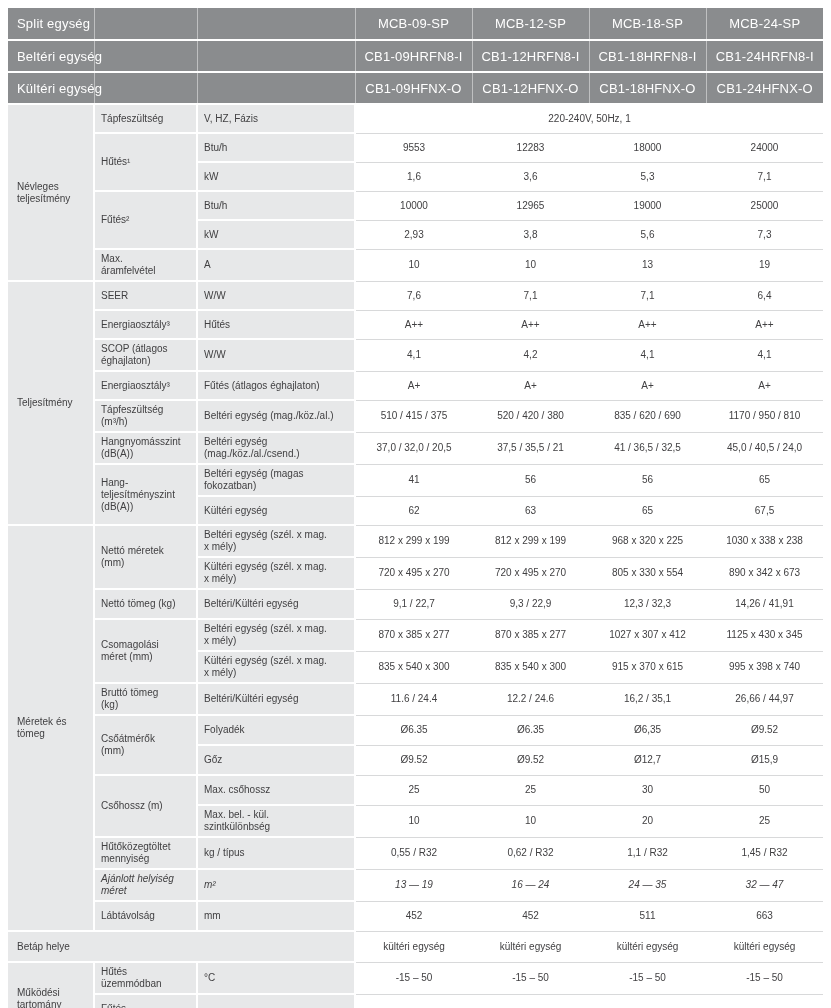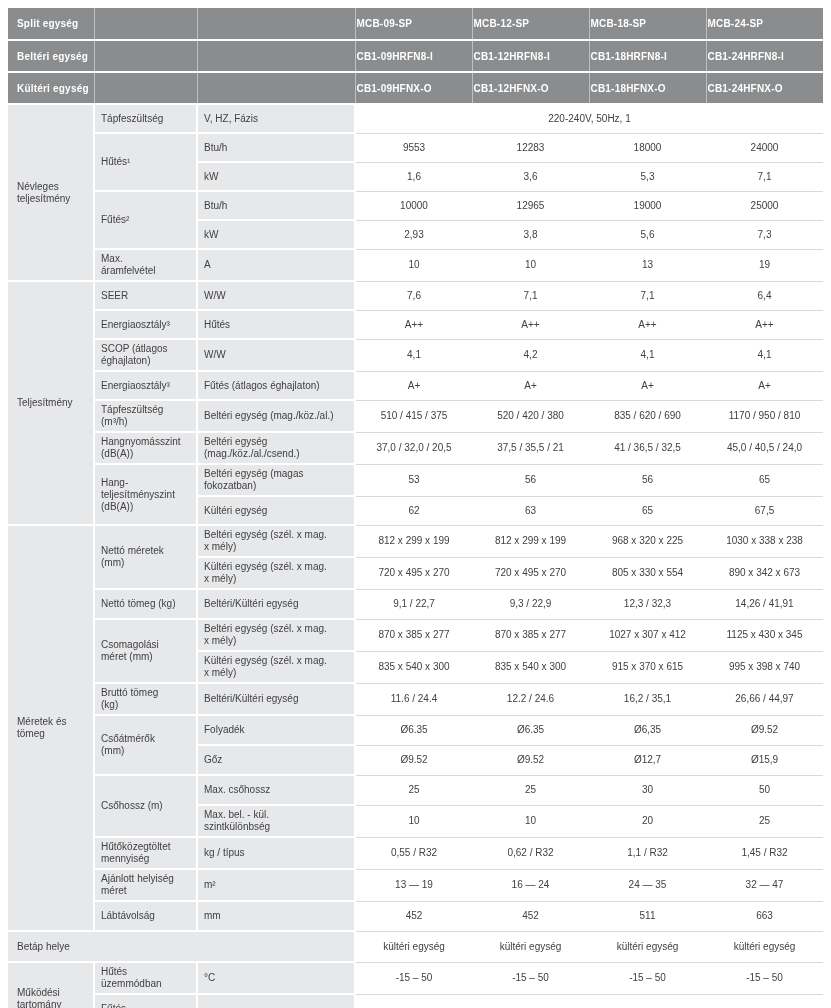--- a/index.html
+++ b/index.html
@@ -19,35 +19,35 @@
   table{
     width:815px;
     border-collapse:collapse;
     table-layout:fixed;
   }
   
   thead tr{height:32px;}
   thead td{
     background-color:var(--header-bg);
     color:var(--header-text);
-    font-weight:bold;
-    font-size:10px;
+    font-weight:normal;
+    font-size:13px;
     letter-spacing:.2px;
     border-bottom:2.5px solid #fff;
     vertical-align:middle;
   }
   td.h-label{
     text-align:left;
     padding-left:9px;
     background-image:
       linear-gradient(to right, transparent 86px, rgba(255,255,255,.45) 86px, rgba(255,255,255,.45) 87px, transparent 87px),
       linear-gradient(to right, transparent 189px, rgba(255,255,255,.45) 189px, rgba(255,255,255,.45) 190px, transparent 190px);
   }
   td.h-val{
-    text-align:left;
+    text-align:center;
     border-left:1px solid rgba(255,255,255,.45);
   }
   
   tbody tr{height:29px;}
   tbody td{font-size:10px;vertical-align:middle;line-height:1.2;}
   td.cat, td.param, td.unit{
     background:var(--label-bg);
     border-top:2px solid #fff;
     border-right:2px solid #fff;
     text-align:left;
@@ -187,21 +187,21 @@
           <td class="param">Hangnyomásszint (dB(A))</td>
           <td class="unit">Beltéri egység (mag./köz./al./csend.)</td>
           <td class="val">37,0 / 32,0 / 20,5</td>
           <td class="val">37,5 / 35,5 / 21</td>
           <td class="val">41 / 36,5 / 32,5</td>
           <td class="val">45,0 / 40,5 / 24,0</td>
         </tr>
         <tr style="height: 29px;">
           <td class="param" rowspan="2">Hang-teljesítményszint (dB(A))</td>
           <td class="unit">Beltéri egység (magas fokozatban)</td>
-          <td class="val">53</td>
+          <td class="val">41</td>
           <td class="val">56</td>
           <td class="val">56</td>
           <td class="val">65</td>
         </tr>
         <tr style="height: 29px;">
           <td class="unit">Kültéri egység</td>
           <td class="val">62</td>
           <td class="val">63</td>
           <td class="val">65</td>
           <td class="val">67,5</td>
@@ -284,21 +284,21 @@
           <td class="val">25</td>
         </tr>
         <tr style="height: 30px;">
           <td class="param">Hűtőközegtöltet mennyiség</td>
           <td class="unit">kg / típus</td>
           <td class="val">0,55 / R32</td>
           <td class="val">0,62 / R32</td>
           <td class="val">1,1 / R32</td>
           <td class="val">1,45 / R32</td>
         </tr>
-        <tr style="height: 30px;">
+        <tr style="height: 30px; font-style: italic;">
           <td class="param">Ajánlott helyiség méret</td>
           <td class="unit">m²</td>
           <td class="val">13 — 19</td>
           <td class="val">16 — 24</td>
           <td class="val">24 — 35</td>
           <td class="val">32 — 47</td>
         </tr>
         <tr style="height: 30px; margin-top: 16px;">
           <td class="param">Lábtávolság</td>
           <td class="unit">mm</td>

